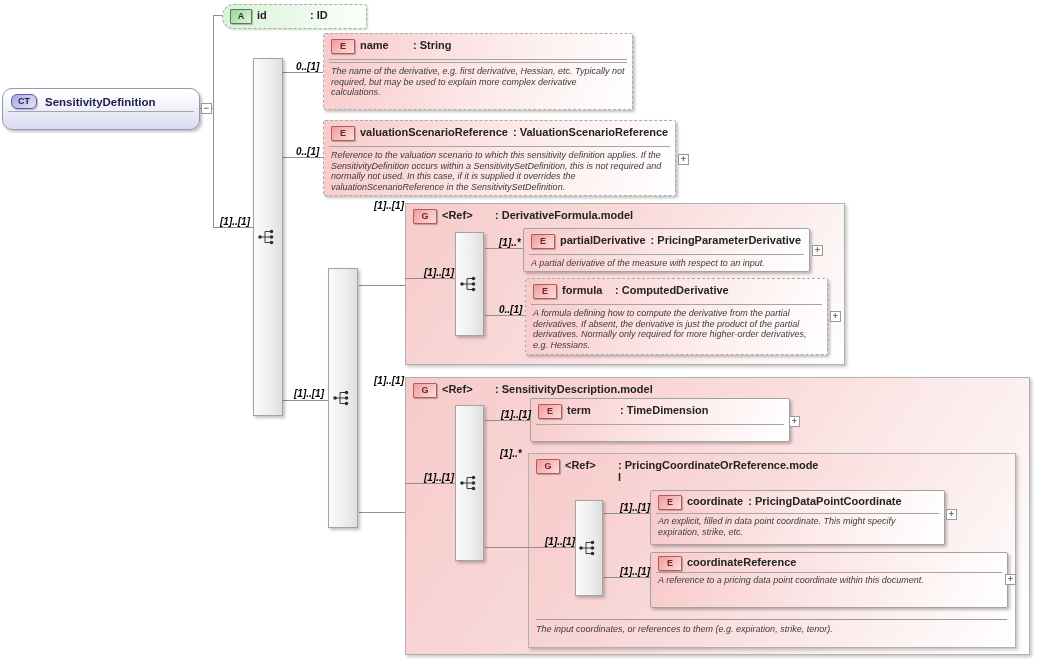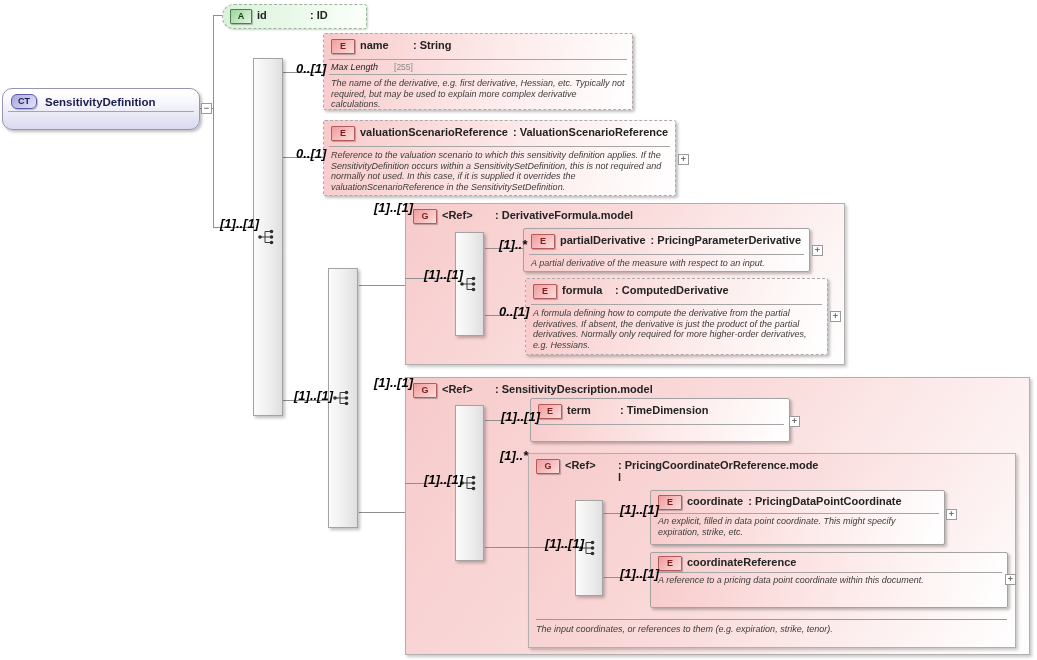--- a/index.html
+++ b/index.html
@@ -34,21 +34,21 @@
         font-size:9px;font-weight:bold;text-align:center;line-height:13px;
         box-shadow:1px 1px 1px rgba(0,0,0,0.25);}
   .badge.a{border-color:#4e7d4e;background:linear-gradient(135deg,#9cd49c,#e2f6e2);color:#143d14;}
   .badge.ct{width:24px;border-color:#5d5dae;border-radius:6px;
         background:linear-gradient(135deg,#a8a8dd,#e4e4f8);color:#1c1c54;}
   .sep{border-top:1px solid #a5a5a5;margin:3px 5px 0 5px;}
   .desc{font-size:9px;font-style:italic;color:#3c3c3c;line-height:10.5px;padding:3px 6px 0 7px;}
   .facet{display:flex;align-items:baseline;font-size:9px;padding:2px 6px 0 7px;color:#222;}
   .facet .fname{font-style:italic;}
   .facet .fval{margin-left:16px;color:#8a8a8a;font-size:8.5px;}
-  .card{position:absolute;font-size:13px;font-weight:bold;font-style:italic;color:#050505;white-space:nowrap;text-align:right;}
+  .card{position:absolute;font-size:10px;font-weight:bold;font-style:italic;color:#050505;white-space:nowrap;text-align:right;}
   .exp{position:absolute;width:9px;height:9px;border:1px solid #9a9a9a;background:#ffffff;
        color:#6e6e6e;font-size:9px;line-height:8px;text-align:center;font-weight:bold;cursor:pointer;}
   .ct-title{display:flex;align-items:center;gap:8px;padding:5px 8px 1px 8px;
        font-size:11.5px;font-weight:bold;color:#1c1c4e;}
   .ct-desc{font-size:9px;font-style:italic;color:#33334a;padding:2px 7px 0 7px;line-height:10.5px;}
   .gfoot{position:absolute;left:7px;right:8px;bottom:13px;border-top:1px solid #9a9a9a;
        padding-top:4px;font-size:9px;font-style:italic;color:#3c3c3c;}
   .seqicon{flex:0 0 auto;}
 </style>
 </head>
@@ -199,24 +199,20 @@
   </div>
 </div>
 
 <div class="ebox dashed" style="left:323px;top:33px;width:308px;height:75px">
   <div class="trow">
     <span class="badge">E</span>
     <span class="tname">name</span>
     <span class="ttype">: String</span>
   </div>
   <div class="sep"></div>
-  <div class="facet">
-    <span class="fname">Max Length</span>
-    <span class="fval">[255]</span>
-  </div>
   <div class="sep" style="margin-top:2px"></div>
   <div class="desc">The name of the derivative, e.g. first derivative, Hessian, etc. Typically not required, but may be used to explain more complex derivative calculations.</div>
 </div>
 
 <div class="ebox dashed" style="left:323px;top:120px;width:351px;height:74px">
   <div class="trow">
     <span class="badge">E</span>
     <span class="tname">valuationScenarioReference</span>
     <span class="ttype">: ValuationScenarioReference</span>
   </div>

